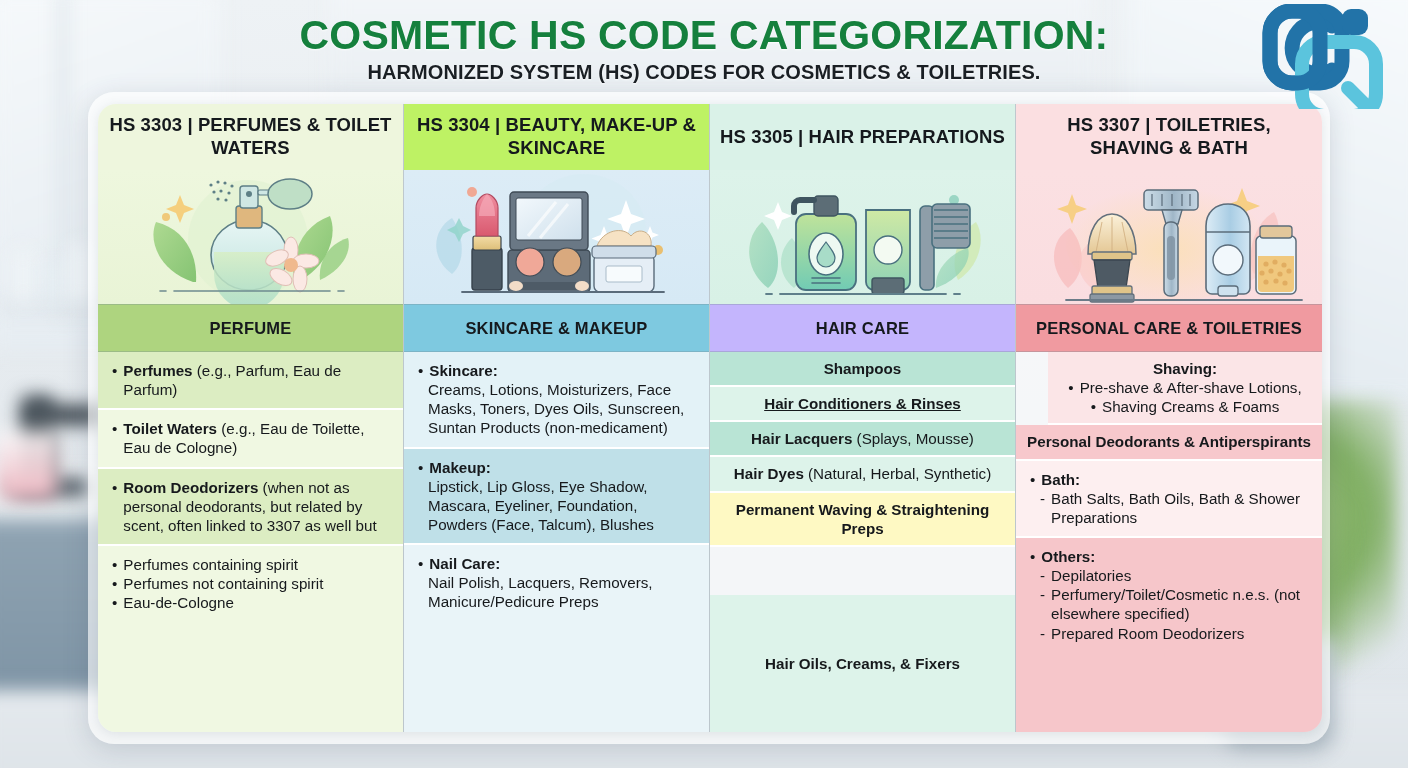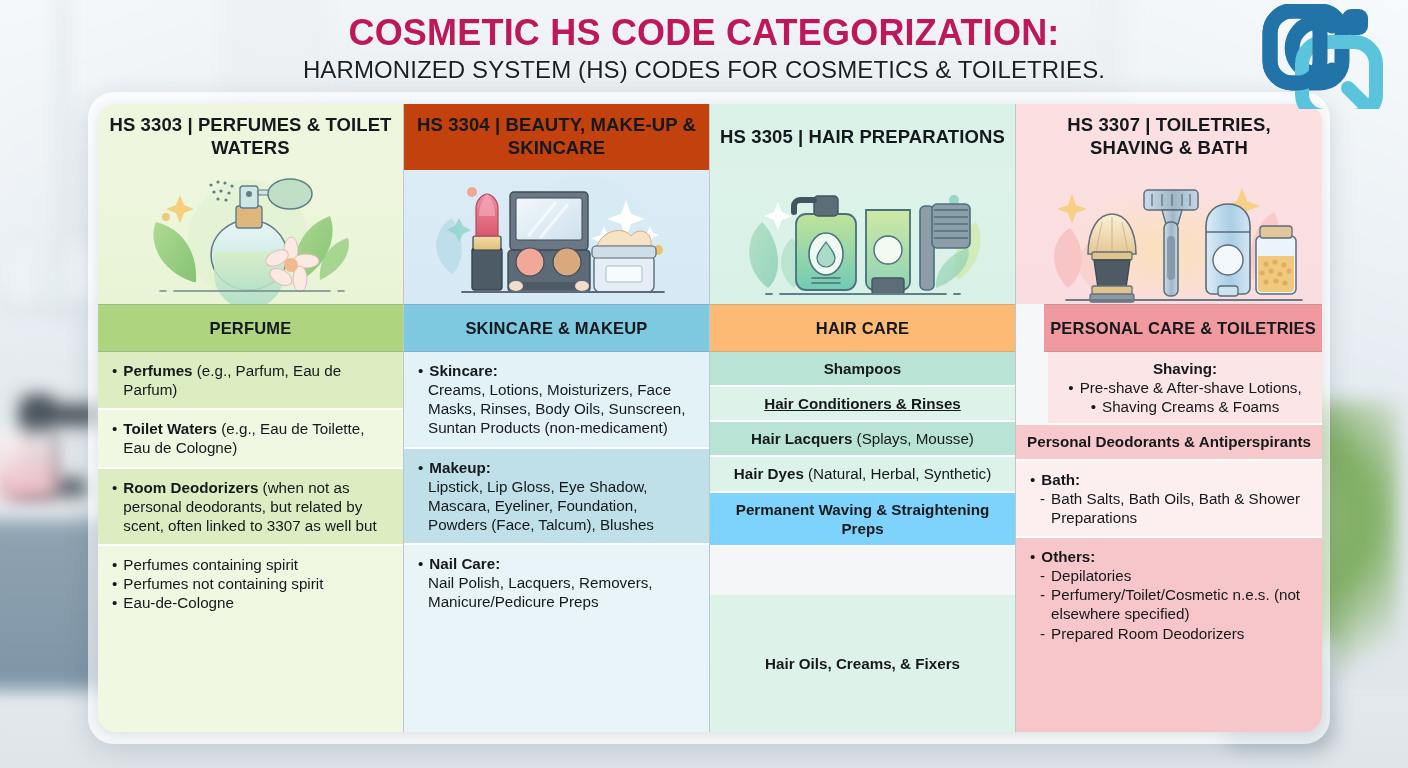--- a/index.html
+++ b/index.html
@@ -43,40 +43,40 @@
   .bg-bottle1 { left: 12px; top: 250px; width: 22px; height: 52px; background: #eef3f6; border-radius: 4px; }
   .bg-bottle2 { left: 44px; top: 262px; width: 18px; height: 40px; background: #e6eef3; border-radius: 4px; }
   .bg-bottle3 { left: 70px; top: 244px; width: 24px; height: 58px; background: #f1f6f9; border-radius: 4px; }
   .bg-hood    { left: 330px; top: -30px; width: 760px; height: 130px;
                 background: linear-gradient(180deg,#f4f7fa,#e9eef2); }
 
   
   #header { position: absolute; left: 0; top: 0; width: 1408px; height: 96px;
             display: flex; flex-direction: column; align-items: center;
             justify-content: center; gap: 2px; z-index: 5; }
-  #title-main { font-size: 36px; font-weight: 800; letter-spacing: .2px;
-                color: #be185d; text-transform: uppercase;
+  #title-main { font-size: 41px; font-weight: 800; letter-spacing: .2px;
+                color: #15803d; text-transform: uppercase;
                 text-shadow: 0 1px 2px rgba(255,255,255,.9); }
-  #title-sub  { font-size: 24px; font-weight: 400; letter-spacing: .1px;
+  #title-sub  { font-size: 20px; font-weight: 700; letter-spacing: .1px;
                 color: #1a1f24; text-transform: uppercase;
                 text-shadow: 0 1px 2px rgba(255,255,255,.9); }
 
   
   #logo { position: absolute; right: 12px; top: 4px; width: 140px; height: 105px; z-index: 9; }
 
   
   #card { position: absolute; left: 88px; top: 92px; width: 1242px; height: 652px;
           background: rgba(255,255,255,.62); border-radius: 26px;
           box-shadow: 0 6px 26px rgba(60,80,100,.18); z-index: 3; }
   #table { position: absolute; left: 98px; top: 104px; width: 1224px; height: 628px;
            border-radius: 18px; overflow: hidden; display: flex;
            box-shadow: 0 2px 12px rgba(60,80,100,.12); z-index: 4; }
   .col { width: 306px; display: flex; flex-direction: column;
          border-right: 1px solid rgba(120,140,150,.45); }
-  .col:last-child { border-right: none; align-items: flex-end; }
+  .col:last-child { border-right: none; }
 
   .col-head { height: 66px; display: flex; align-items: center; justify-content: center;
               text-align: center; padding: 0 8px; }
   .col-head span { font-size: 18.5px; font-weight: 800; color: #15191d;
                    text-transform: uppercase; line-height: 1.22; letter-spacing: .1px; }
 
   .col-art { height: 134px; position: relative; overflow: hidden; }
 
   .col-band { height: 48px; display: flex; align-items: center; justify-content: center;
               text-align: center; padding: 0 6px;
@@ -97,32 +97,32 @@
   .li .bul { flex: none; }
   .sub { padding-left: 10px; }
 
   
   .c1 .col-head { background: #eef6dd; }
   .c1 .col-art  { background: linear-gradient(180deg,#eef7de,#e9f4d6); }
   .c1 .col-band { background: #aed47f; }
   .c1 .r0 { background: #dcedc2; } .c1 .r1 { background: #f0f8e2; }
   .c1 .r2 { background: #dcedc2; } .c1 .r3 { background: #f0f8e2; }
 
-  .c2 .col-head { background: #c2410c; }
+  .c2 .col-head { background: #bef264; }
   .c2 .col-art  { background: linear-gradient(180deg,#dcecf6,#d6e9f5); }
   .c2 .col-band { background: #7ec9e0; }
   .c2 .r0 { background: #e3f2f7; } .c2 .r1 { background: #bfe0e8; }
   .c2 .r2 { background: #e9f4f8; }
 
   .c3 .col-head { background: #daf2e8; text-align: right; }
   .c3 .col-art  { background: linear-gradient(180deg,#ddf3ea,#d8f1e6); }
-  .c3 .col-band { background: #fdba74; align-items: center; }
+  .c3 .col-band { background: #c4b5fd; align-items: center; }
   .c3 .r0 { background: #b9e4d5; } .c3 .r1 { background: #ddf3ea; text-decoration: underline; }
   .c3 .r2 { background: #b9e4d5; } .c3 .r3 { background: #ddf3ea; }
-  .c3 .r4 { background: #7dd3fc; } .c3 .r5 { background: #ddf3ea; margin-top: 48px; }
+  .c3 .r4 { background: #fef9c3; } .c3 .r5 { background: #ddf3ea; margin-top: 48px; }
 
   .c4 .col-head { background: #fbdfe1; }
   .c4 .col-art  { background: linear-gradient(180deg,#fbe0e2,#fadde0); }
   .c4 .col-band { background: #f09aa0; }
   .c4 .r0 { background: #fbe5e7; margin-left: 32px; } .c4 .r1 { background: #f7c8cc; }
   .c4 .r2 { background: #fdeff0; } .c4 .r3 { background: #f6c6ca; }
 
   svg { display: block; }
 </style>
 </head>
@@ -327,21 +327,21 @@
     </div>
     <div class="col-band">
       <span>Skincare &amp; Makeup</span>
     </div>
     <div class="col-body">
       <div class="cell r0">
         <div class="li">
             <span class="bul">•</span>
           <b class="b">Skincare:</b>
           </div>
-        <div class="sub">Creams, Lotions, Moisturizers, Face Masks, Rinses, Body Oils, Sunscreen, Suntan Products (non-medicament)</div>
+        <div class="sub">Creams, Lotions, Moisturizers, Face Masks, Toners, Dyes Oils, Sunscreen, Suntan Products (non-medicament)</div>
       </div>
       <div class="cell r1">
         <div class="li">
             <span class="bul">•</span>
           <b class="b">Makeup:</b>
           </div>
         <div class="sub">Lipstick, Lip Gloss, Eye Shadow, Mascara, Eyeliner, Foundation, Powders (Face, Talcum), Blushes</div>
       </div>
       <div class="cell r2 grow">
         <div class="li">

